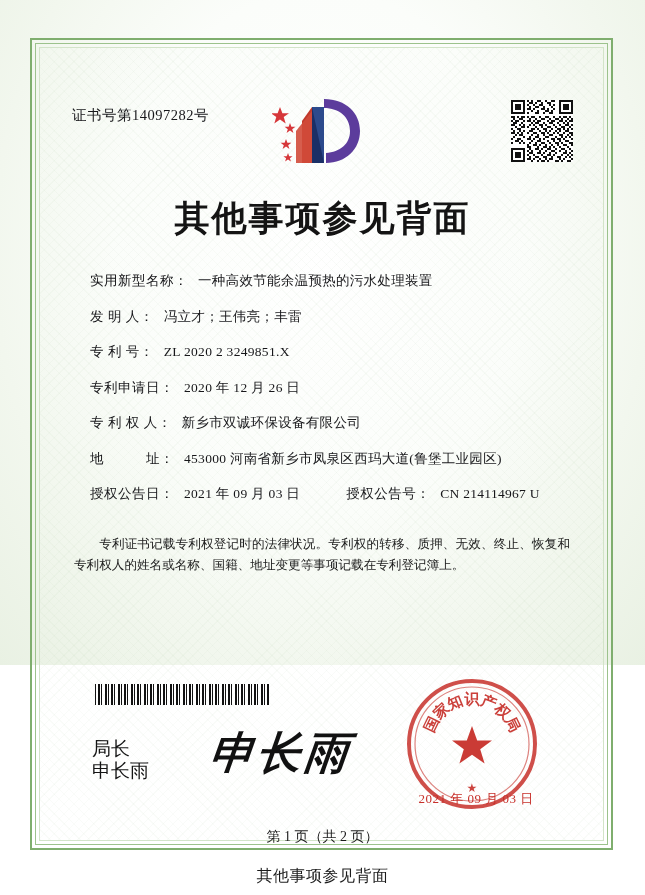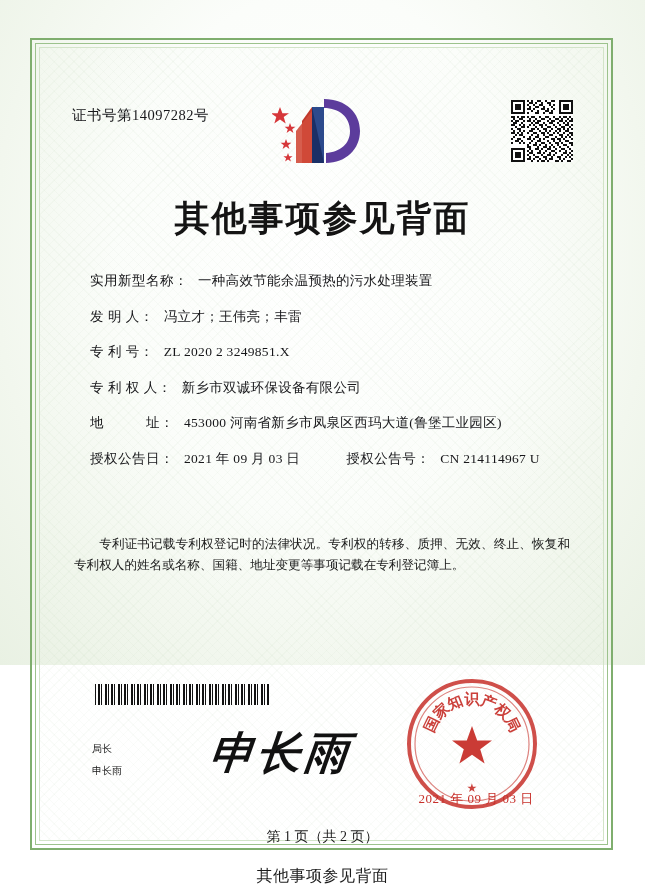--- a/index.html
+++ b/index.html
@@ -148,21 +148,21 @@
       repeating-linear-gradient(90deg,
         #111 0 1px, transparent 1px 3px,
         #111 3px 5px, transparent 5px 6px,
         #111 6px 7px, transparent 7px 10px,
         #111 10px 12px, transparent 12px 13px);
   }
 
   .signer {
     position: absolute;
     left: 92px; top: 738px;
-    font-size: 10px;
+    font-size: 19px;
     line-height: 22px;
     color: #141414;
   }
 
   .signature {
     position: absolute;
     left: 210px; top: 724px;
     font-size: 44px;
     font-family: "Liberation Serif", serif;
     font-style: italic;
@@ -508,20 +508,24 @@
     <div class="field-row">
       <span class="field-label">发 明 人：</span>
       <span class="field-value">冯立才；王伟亮；丰雷</span>
     </div>
 
     <div class="field-row">
       <span class="field-label">专 利 号：</span>
       <span class="field-value">ZL 2020 2 3249851.X</span>
     </div>
 
+    <div class="field-row">
+      <span class="field-label">专利申请日：</span>
+      <span class="field-value">2020 年 12 月 26 日</span>
+    </div>
 
     <div class="field-row">
       <span class="field-label">专 利 权 人：</span>
       <span class="field-value">新乡市双诚环保设备有限公司</span>
     </div>
 
     <div class="field-row">
       <span class="field-label">地　　　址：</span>
       <span class="field-value">453000 河南省新乡市凤泉区西玛大道(鲁堡工业园区)</span>
     </div>

